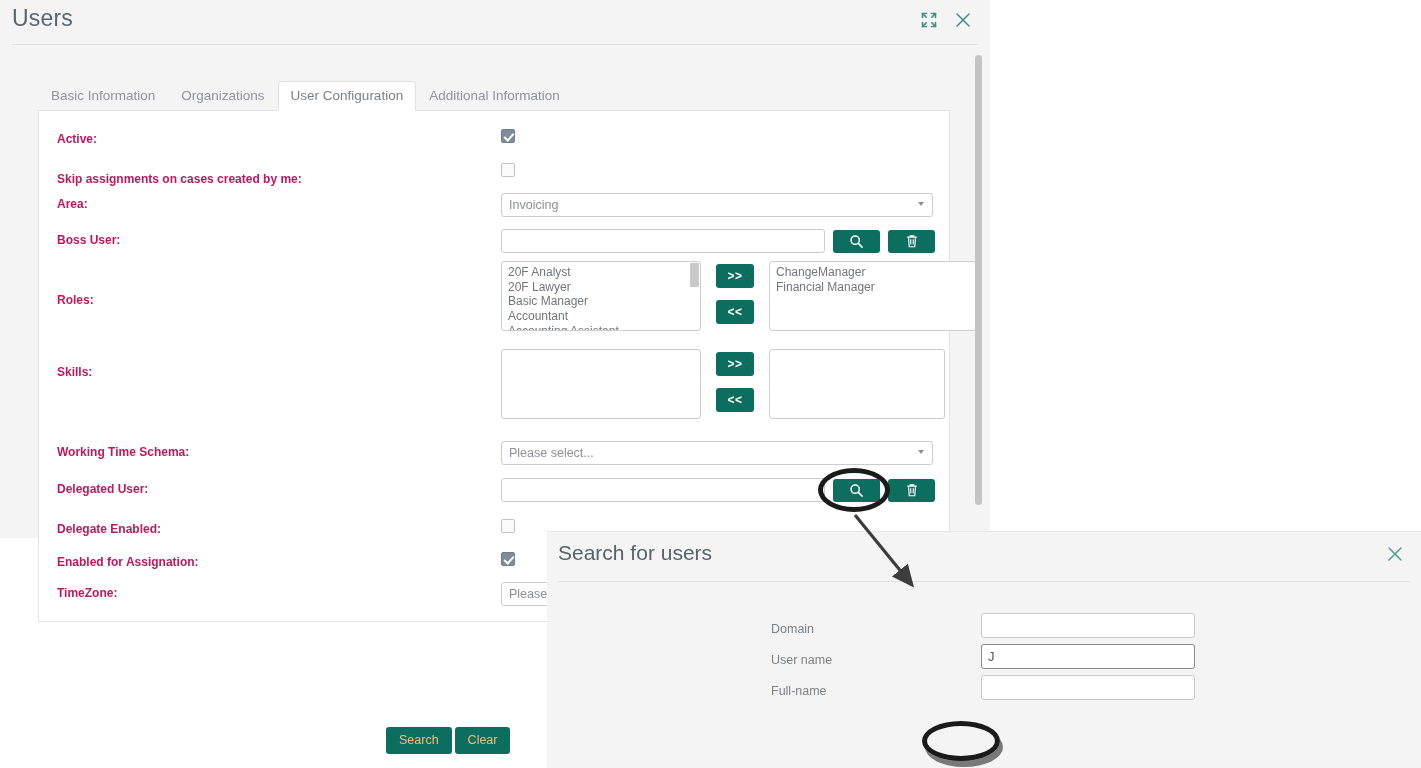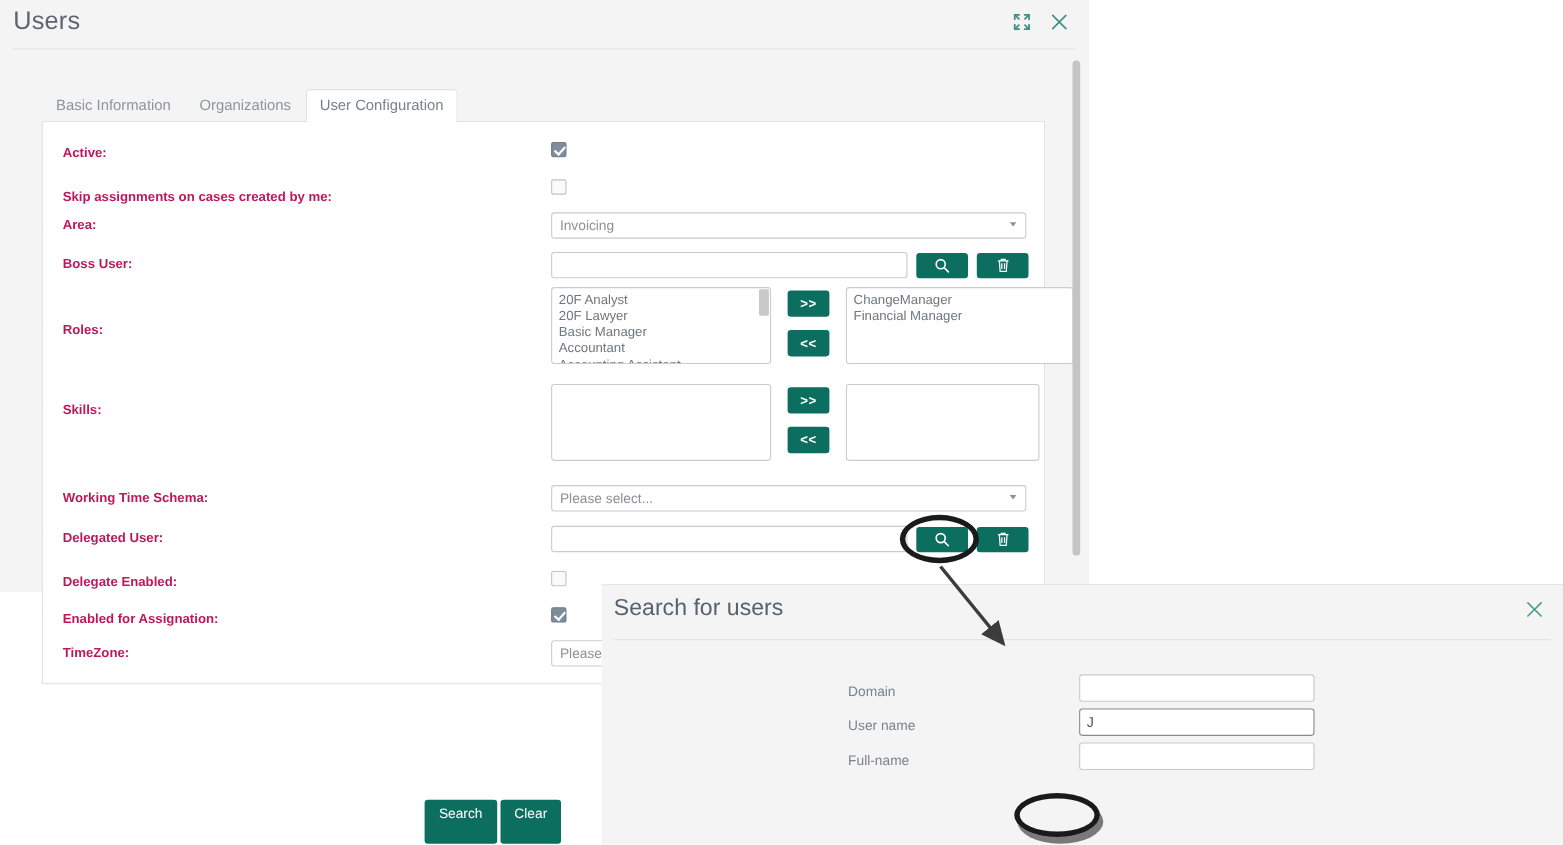--- a/index.html
+++ b/index.html
@@ -153,22 +153,22 @@
   .mlabel { position: absolute; left: 224px; font-size: 12.5px; color: #7a828a; }
   .minput {
     position: absolute; left: 434px; width: 214px; height: 25px;
     border: 1px solid #c9c9c9; background: #ffffff; border-radius: 3px;
     font-size: 13px; color: #555; padding: 2px 6px; outline: none;
     font-family: "Liberation Sans", sans-serif;
   }
   .minput.focus { border-color: #8a8a8a; }
   .modal-btns { position: absolute; left: 386px; top: 727px; display: flex; gap: 3px; }
   .btn-txt {
-    background: #0b6e5f; border: none; border-radius: 3px; color: #ffffff;
-    font-size: 12.5px; padding: 6px 13px 20px 13px; cursor: pointer;
+    background: #0b6e5f; border: none; border-radius: 3px; color: #fdba74;
+    font-size: 12.5px; padding: 6px 13px 7px 13px; cursor: pointer;
     font-family: "Liberation Sans", sans-serif;
   }
 
   
   .anno { position: absolute; pointer-events: none; }
   .ellipse {
     position: absolute; border: 5px solid #1a1a1a; border-radius: 50%;
     background: transparent;
   }
   .ellipse.shadow { box-shadow: 3px 6px 0 rgba(20,20,20,.55); }
@@ -199,20 +199,21 @@
           </svg>
         </span>
       </div>
       <div class="win-hr"></div>
     </div>
 
     <div class="tabs">
       <div class="tab">Basic Information</div>
       <div class="tab">Organizations</div>
       <div class="tab active">User Configuration</div>
+      <div class="tab">Additional Information</div>
     </div>
 
     <div class="panel">
 
       <div class="frow" style="top:18px;">
         <div class="flabel" style="top:3px;">Active:</div>
         <div class="fctl" style="top:0px;">
           <span class="chk on"></span>
         </div>
       </div>

